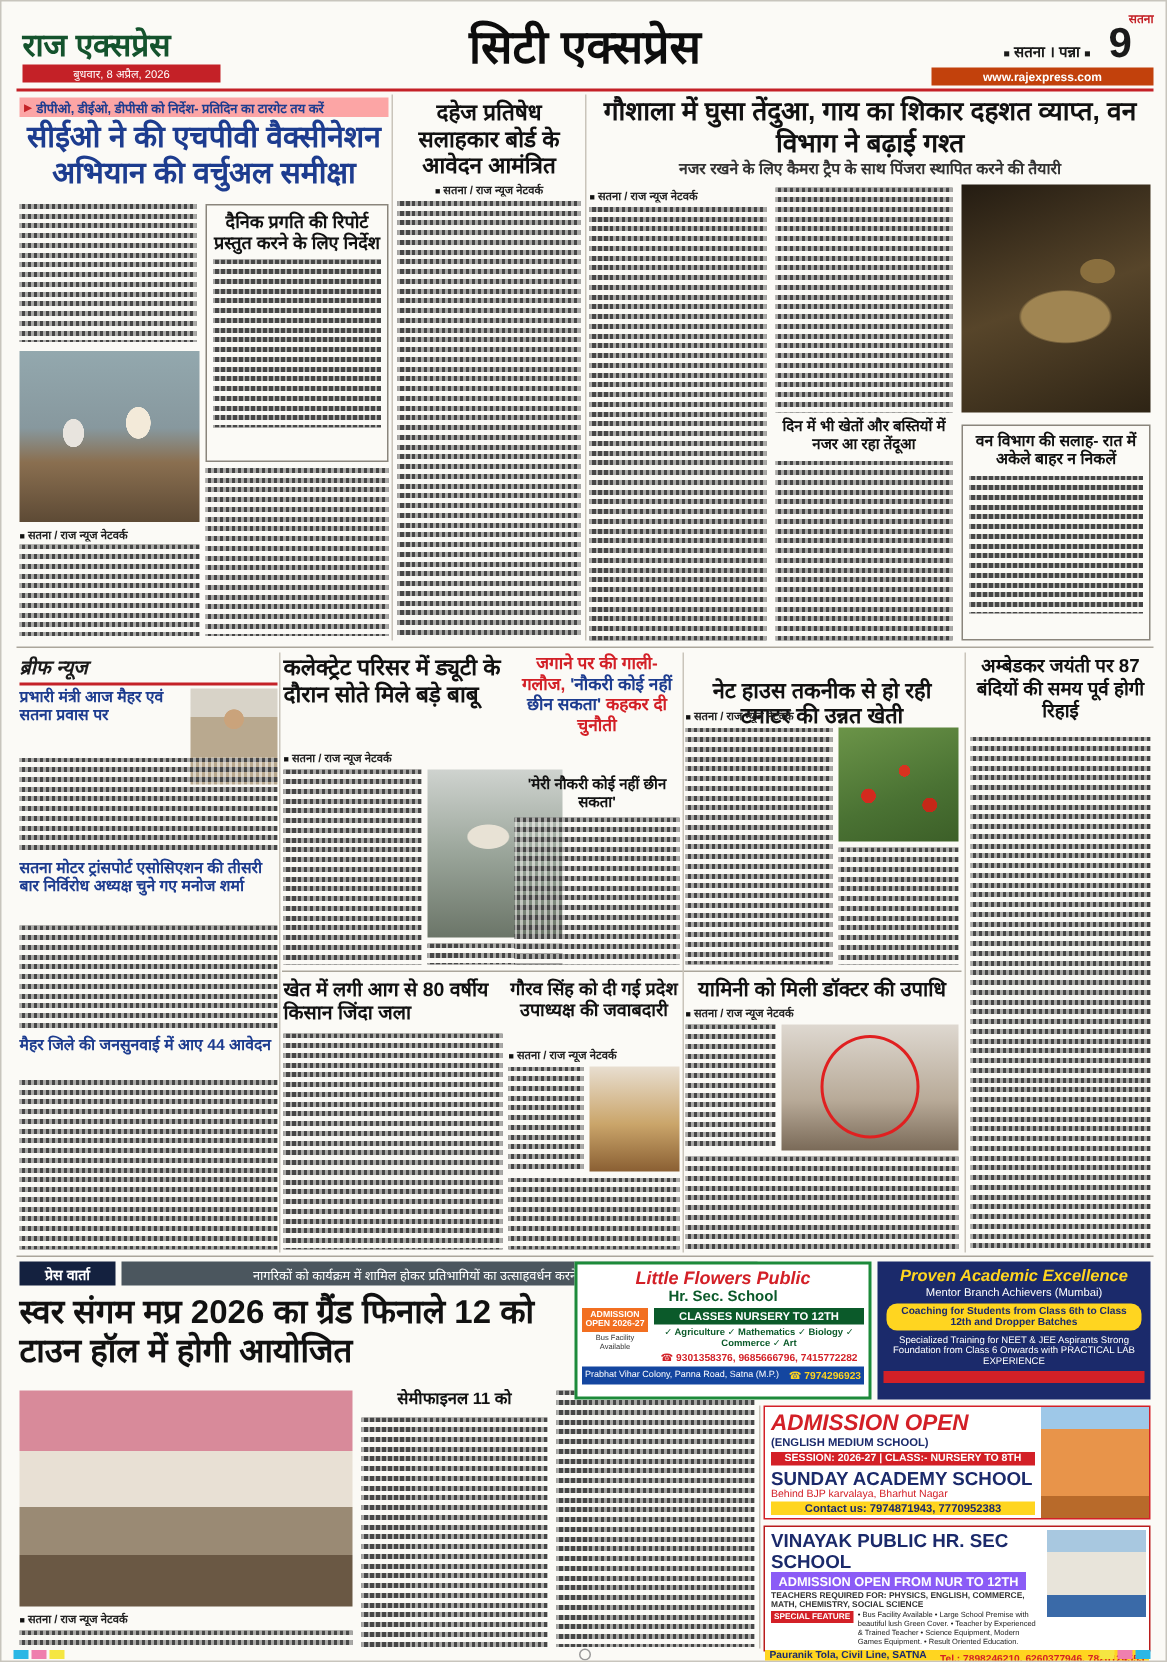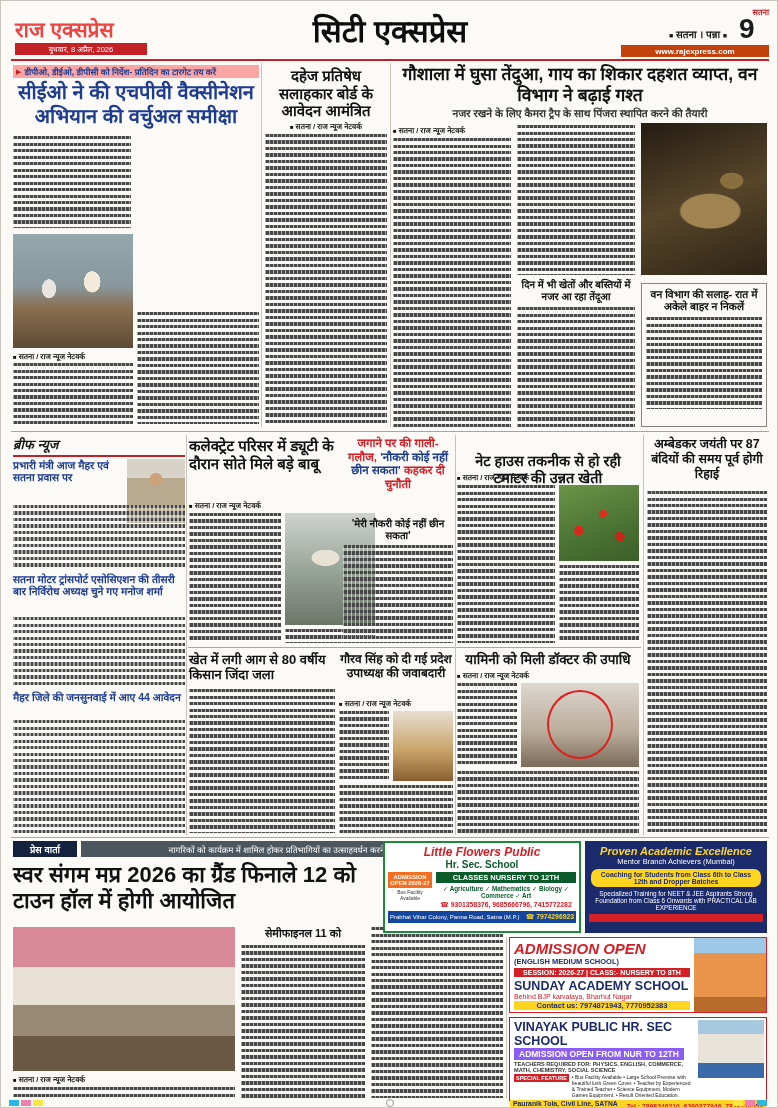--- a/index.html
+++ b/index.html
@@ -20,39 +20,43 @@
   .vline{position:absolute;width:1px;background:#c9c4ba;}
   .hline{position:absolute;height:1px;background:#aba69b;}
   .boxed{border:1px solid #8a857c;background:#fbfaf6;padding:4px;}
   .strip{color:#fff;display:flex;align-items:center;justify-content:center;}
 </style>
 </head>
 <body>
 
 <div class="page">
 
-  <div class="abs" style="left:14px;top:14px;width:170px;font-size:21px;font-weight:bold;color:#ef4444;">राज एक्सप्रेस</div>
+  <div class="abs" style="left:14px;top:14px;width:170px;font-size:21px;font-weight:bold;color:#14532d;">राज एक्सप्रेस</div>
   <div class="abs strip" style="left:14px;top:42px;width:132px;height:12px;background:#c42127;font-size:7.5px;">बुधवार, 8 अप्रैल, 2026</div>
   <div class="abs center" style="left:239px;top:8px;width:300px;font-size:31px;font-weight:bold;color:#0d0d0d;">सिटी एक्सप्रेस</div>
   <div class="abs" style="left:726px;top:5px;width:42px;font-size:8px;font-weight:bold;color:#c42127;text-align:right;">सतना</div>
   <div class="abs" style="left:598px;top:26px;width:128px;font-size:10px;font-weight:bold;text-align:right;">
     <span style="font-size:7px;">■</span>
     <span>सतना । पन्ना</span>
     <span style="font-size:7px;">■</span>
   </div>
   <div class="abs" style="left:738px;top:12px;width:30px;font-size:28px;font-weight:bold;">9</div>
   <div class="abs strip" style="left:620px;top:44px;width:148px;height:12px;background:#c2410c;font-size:8px;font-weight:bold;">www.rajexpress.com</div>
   <div class="abs" style="left:10px;top:58px;width:758px;height:2px;background:#c42127;"></div>
 
   <div class="abs" style="left:12px;top:64px;width:246px;height:13px;background:#fca5a5;font-size:8.6px;font-weight:bold;display:flex;align-items:center;">
     <span class="red" style="margin:0 3px;font-size:7px;">▶</span>
     <span class="navy">डीपीओ, डीईओ, डीपीसी को निर्देश- प्रतिदिन का टारगेट तय करें</span>
   </div>
   <div class="abs hl navy center" style="left:12px;top:80px;width:246px;font-size:20px;">सीईओ ने की एचपीवी वैक्सीनेशन अभियान की वर्चुअल समीक्षा</div>
   <div class="abs ft" style="left:12px;top:135px;width:118px;height:92px;"></div>
+  <div class="abs boxed" style="left:136px;top:135px;width:122px;height:172px;">
+    <div class="hl center" style="font-size:12px;">दैनिक प्रगति की रिपोर्ट प्रस्तुत करने के लिए निर्देश</div>
+    <div class="ft" style="margin-top:4px;height:112px;"></div>
+  </div>
   <div class="ph" style="left:12px;top:233px;width:120px;height:114px;background:
       radial-gradient(ellipse 14px 18px at 66% 42%, #f3ead9 58%, rgba(0,0,0,0) 60%),
       radial-gradient(ellipse 12px 16px at 30% 48%, #e8e4de 58%, rgba(0,0,0,0) 60%),
       linear-gradient(180deg,#93a8ae 0%,#87989e 45%,#8a6f50 65%,#5d4a35 100%);"></div>
   <div class="abs by" style="left:12px;top:350px;width:120px;">
     <span class="sq">■</span><span>सतना / राज न्यूज नेटवर्क</span>
   </div>
   <div class="abs ft" style="left:12px;top:362px;width:120px;height:61px;"></div>
   <div class="abs ft" style="left:136px;top:311px;width:122px;height:112px;"></div>
 

